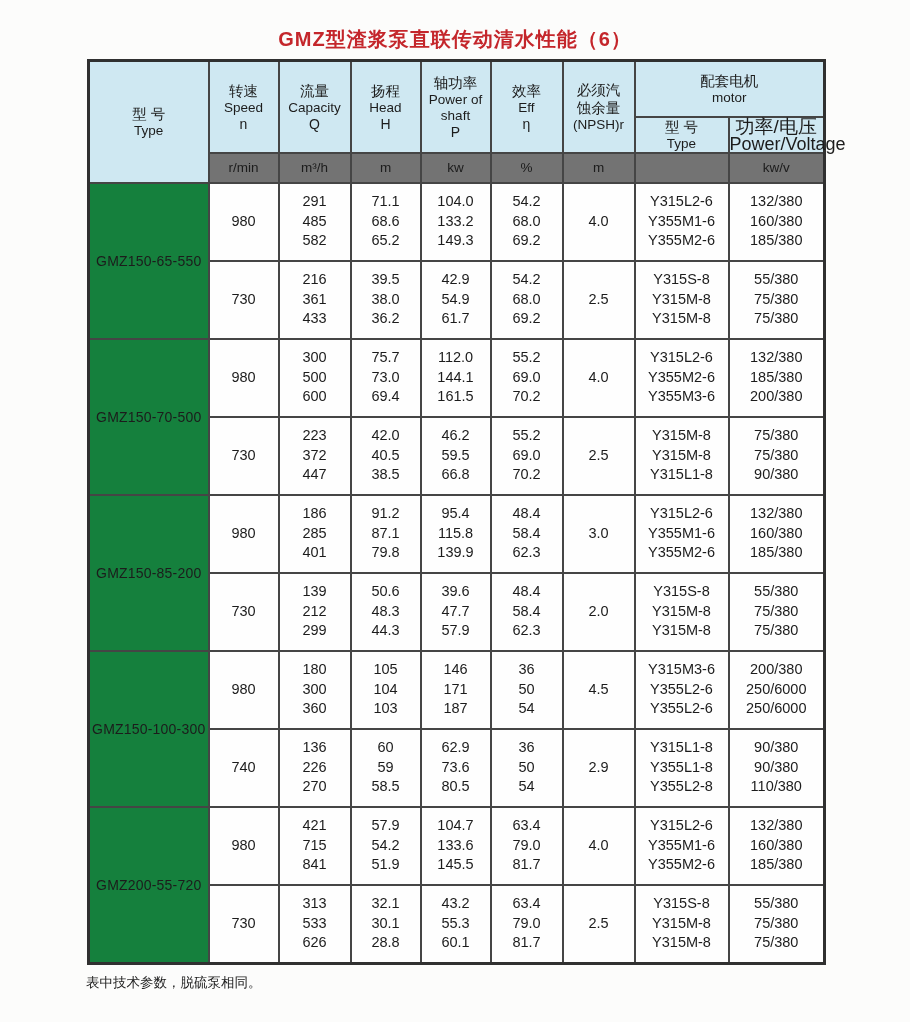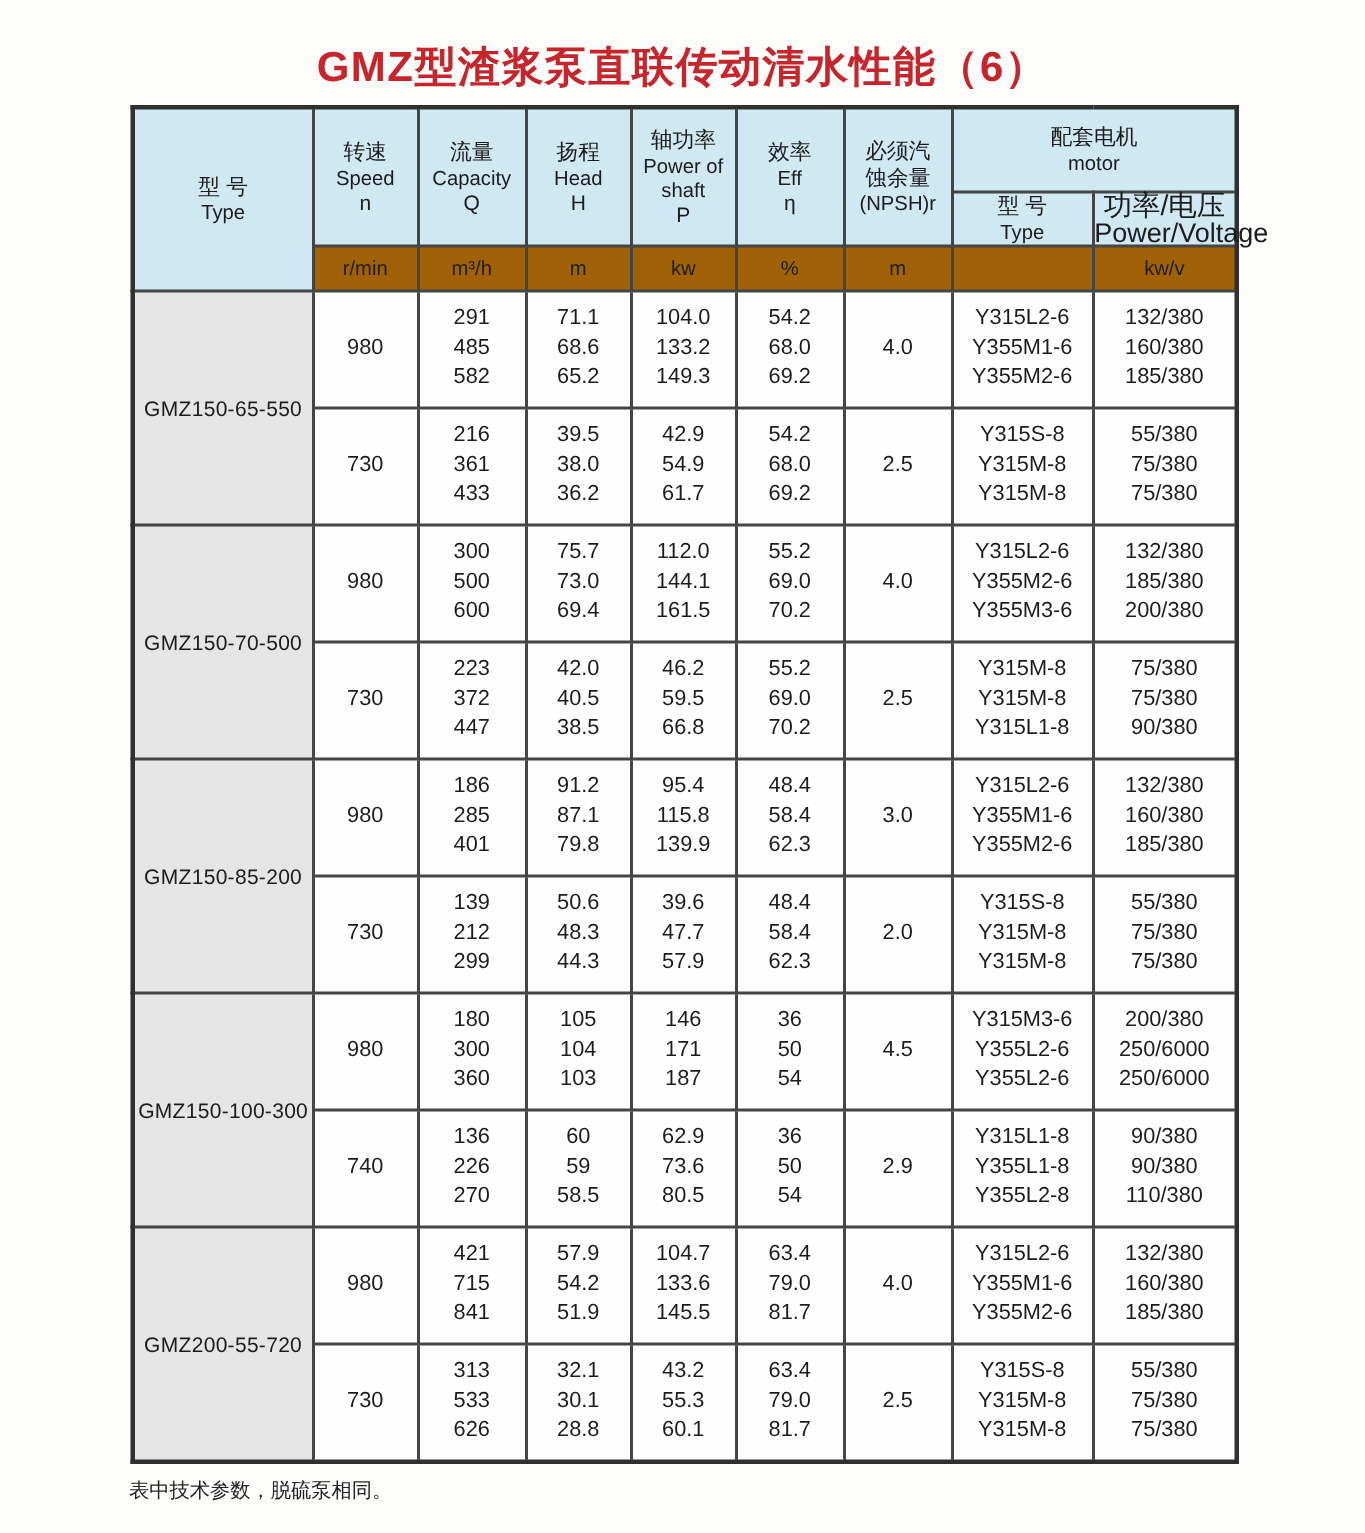--- a/index.html
+++ b/index.html
@@ -6,21 +6,21 @@
   body {
     width: 910px; height: 1022px;
     background: #fcfcfb;
     font-family: "Liberation Sans", "DejaVu Sans", sans-serif;
     color: #1c1c1c;
     overflow: hidden;
   }
   .page { padding-top: 26px; }
   .title {
     text-align: center;
-    font-size: 28px;
+    font-size: 20px;
     font-weight: bold;
     color: #c4262b;
     letter-spacing: 1px;
     margin: 0 0 6px 0;
   }
   .subtitle {
     text-align: center;
     font-size: 17.5px;
     color: #141414;
     margin: 0 0 12px 0;
@@ -39,26 +39,26 @@
     text-align: center;
     vertical-align: middle;
   }
   thead th { background: #cfe8f2; font-weight: normal; }
   .hzh { font-size: 14.5px; line-height: 18px; display: block; }
   .hen { font-size: 13.5px; line-height: 16px; display: block; }
   .hsym { font-size: 14px; line-height: 16px; display: block; }
   .row-a { height: 56px; }
   .row-b { height: 36px; }
   .row-c { height: 30px; }
-  .units td { background: #a16207; font-size: 13.5px; }
+  .units td { background: #737373; font-size: 13.5px; }
   tbody td { font-size: 14.5px; }
   td.model {
     font-size: 14px;
     letter-spacing: 0.2px;
-    background: #e5e5e5;
+    background: #15803d;
   }
   td.val {
     white-space: pre-line;
     line-height: 19.5px;
     height: 76px;
   }
   .note {
     margin: 9px 0 0 86px;
     font-size: 13.5px;
     color: #222;

